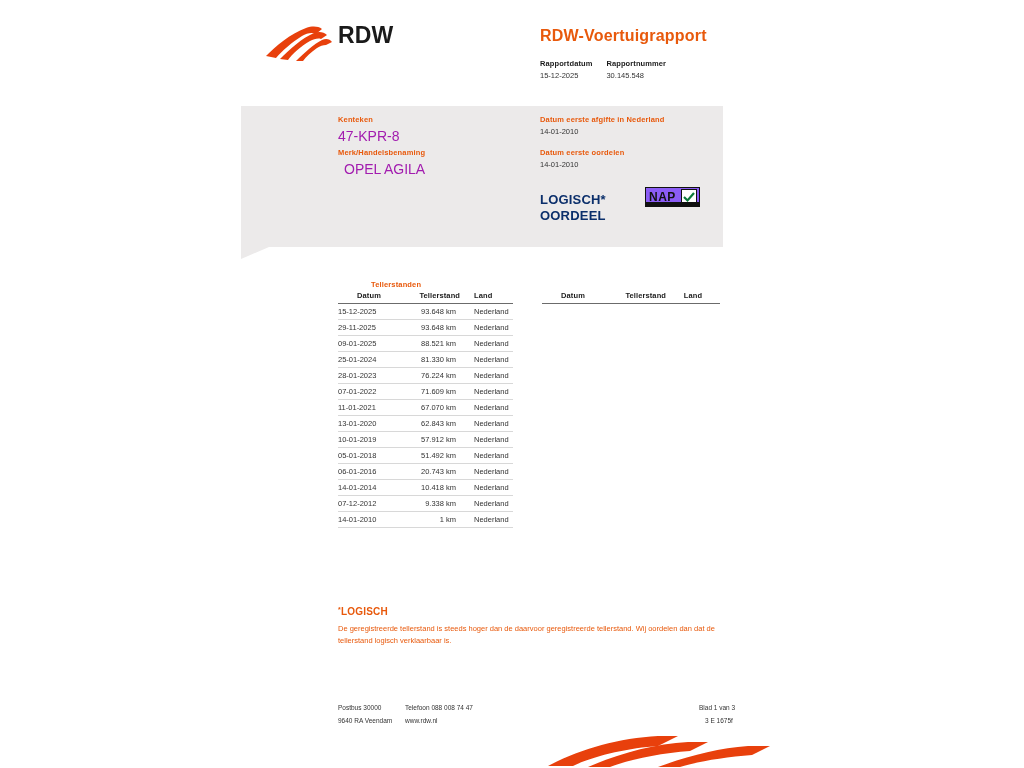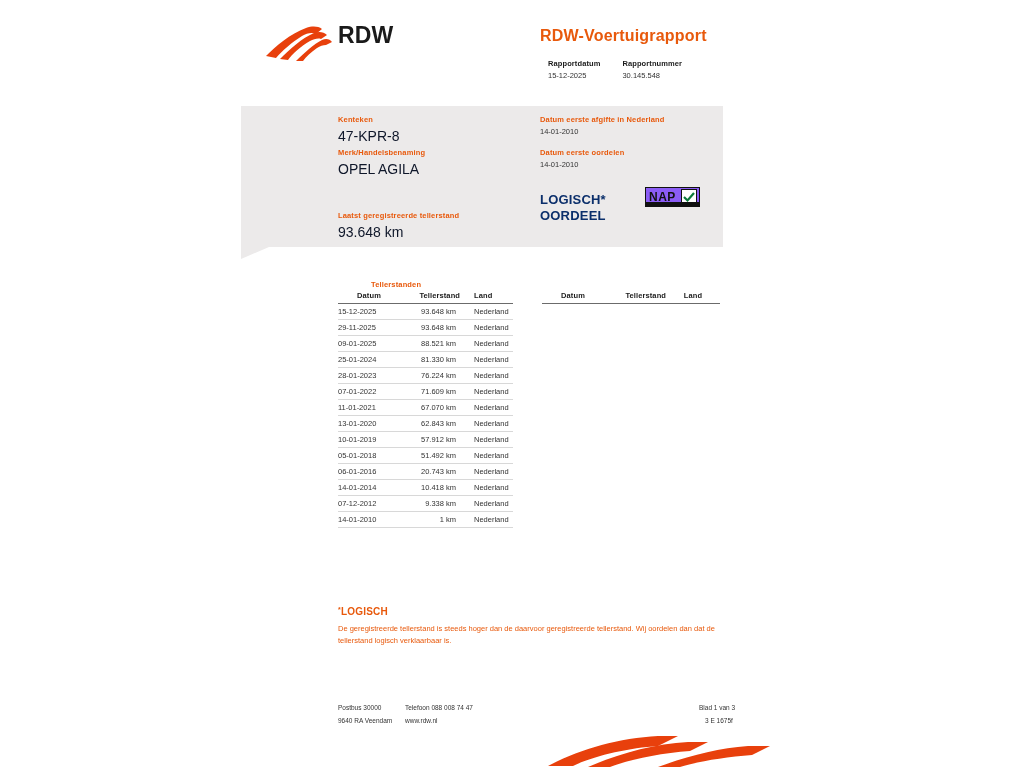--- a/index.html
+++ b/index.html
@@ -16,39 +16,39 @@
   .logo-wrap { position:absolute; left:262px; top:22px; width:80px; height:45px; }
   .brand-title {
     position:absolute; left:338px; top:22px;
     font-size:23px; font-weight:bold; color:#1a1a1a; letter-spacing:0.2px;
   }
   .report-title {
     position:absolute; left:540px; top:27px;
     font-size:16px; font-weight:bold; color:#e8590c; letter-spacing:0.2px;
   }
   .meta { position:absolute; left:540px; top:59px; width:260px; }
-  .meta-col { display:inline-block; vertical-align:top;margin-left:8px; }
+  .meta-col { display:inline-block; vertical-align:top; }
   .meta-col.c1 { width:62px; }
   .meta-col.c2 { width:120px; }
   .meta-label { font-size:7.5px; font-weight:bold; color:#1a1a1a; letter-spacing:0.1px; }
   .meta-value { font-size:7.5px; color:#333; margin-top:3px; }
 
   
   .panel {
     position:absolute; left:241px; top:106px; width:482px; height:141px;
     background:#eceaea;
   }
   .panel-notch {
     position:absolute; left:241px; top:247px;
     width:0; height:0;
     border-top:12px solid #eceaea;
     border-right:28px solid transparent;
   }
   .fld-label { font-size:7.5px; font-weight:bold; color:#e8590c; letter-spacing:0.15px; }
-  .fld-value-big { font-size:14px; color:#0f172a; margin-top:4px; }
+  .fld-value-big { font-size:14px; color:#a21caf; margin-top:4px;text-align:right; }
   .fld-value-sm { font-size:7.5px; color:#333; margin-top:3px; }
 
   .p-kenteken   { position:absolute; left:338px; top:115px; }
   .p-merk       { position:absolute; left:338px; top:148px; }
   .p-teller     { position:absolute; left:338px; top:211px; }
   .p-afgifte    { position:absolute; left:540px; top:115px; }
   .p-toelating  { position:absolute; left:540px; top:148px; }
 
   .verdict {
     position:absolute; left:540px; top:192px;
@@ -155,24 +155,20 @@
   <div class="p-kenteken">
     <div class="fld-label">Kenteken</div>
     <div class="fld-value-big">47-KPR-8</div>
   </div>
 
   <div class="p-merk">
     <div class="fld-label">Merk/Handelsbenaming</div>
     <div class="fld-value-big">OPEL AGILA</div>
   </div>
 
-  <div class="p-teller">
-    <div class="fld-label">Laatst geregistreerde tellerstand</div>
-    <div class="fld-value-big">93.648 km</div>
-  </div>
 
   <div class="p-afgifte">
     <div class="fld-label">Datum eerste afgifte in Nederland</div>
     <div class="fld-value-sm">14-01-2010</div>
   </div>
 
   <div class="p-toelating">
     <div class="fld-label">Datum eerste oordelen</div>
     <div class="fld-value-sm">14-01-2010</div>
   </div>

